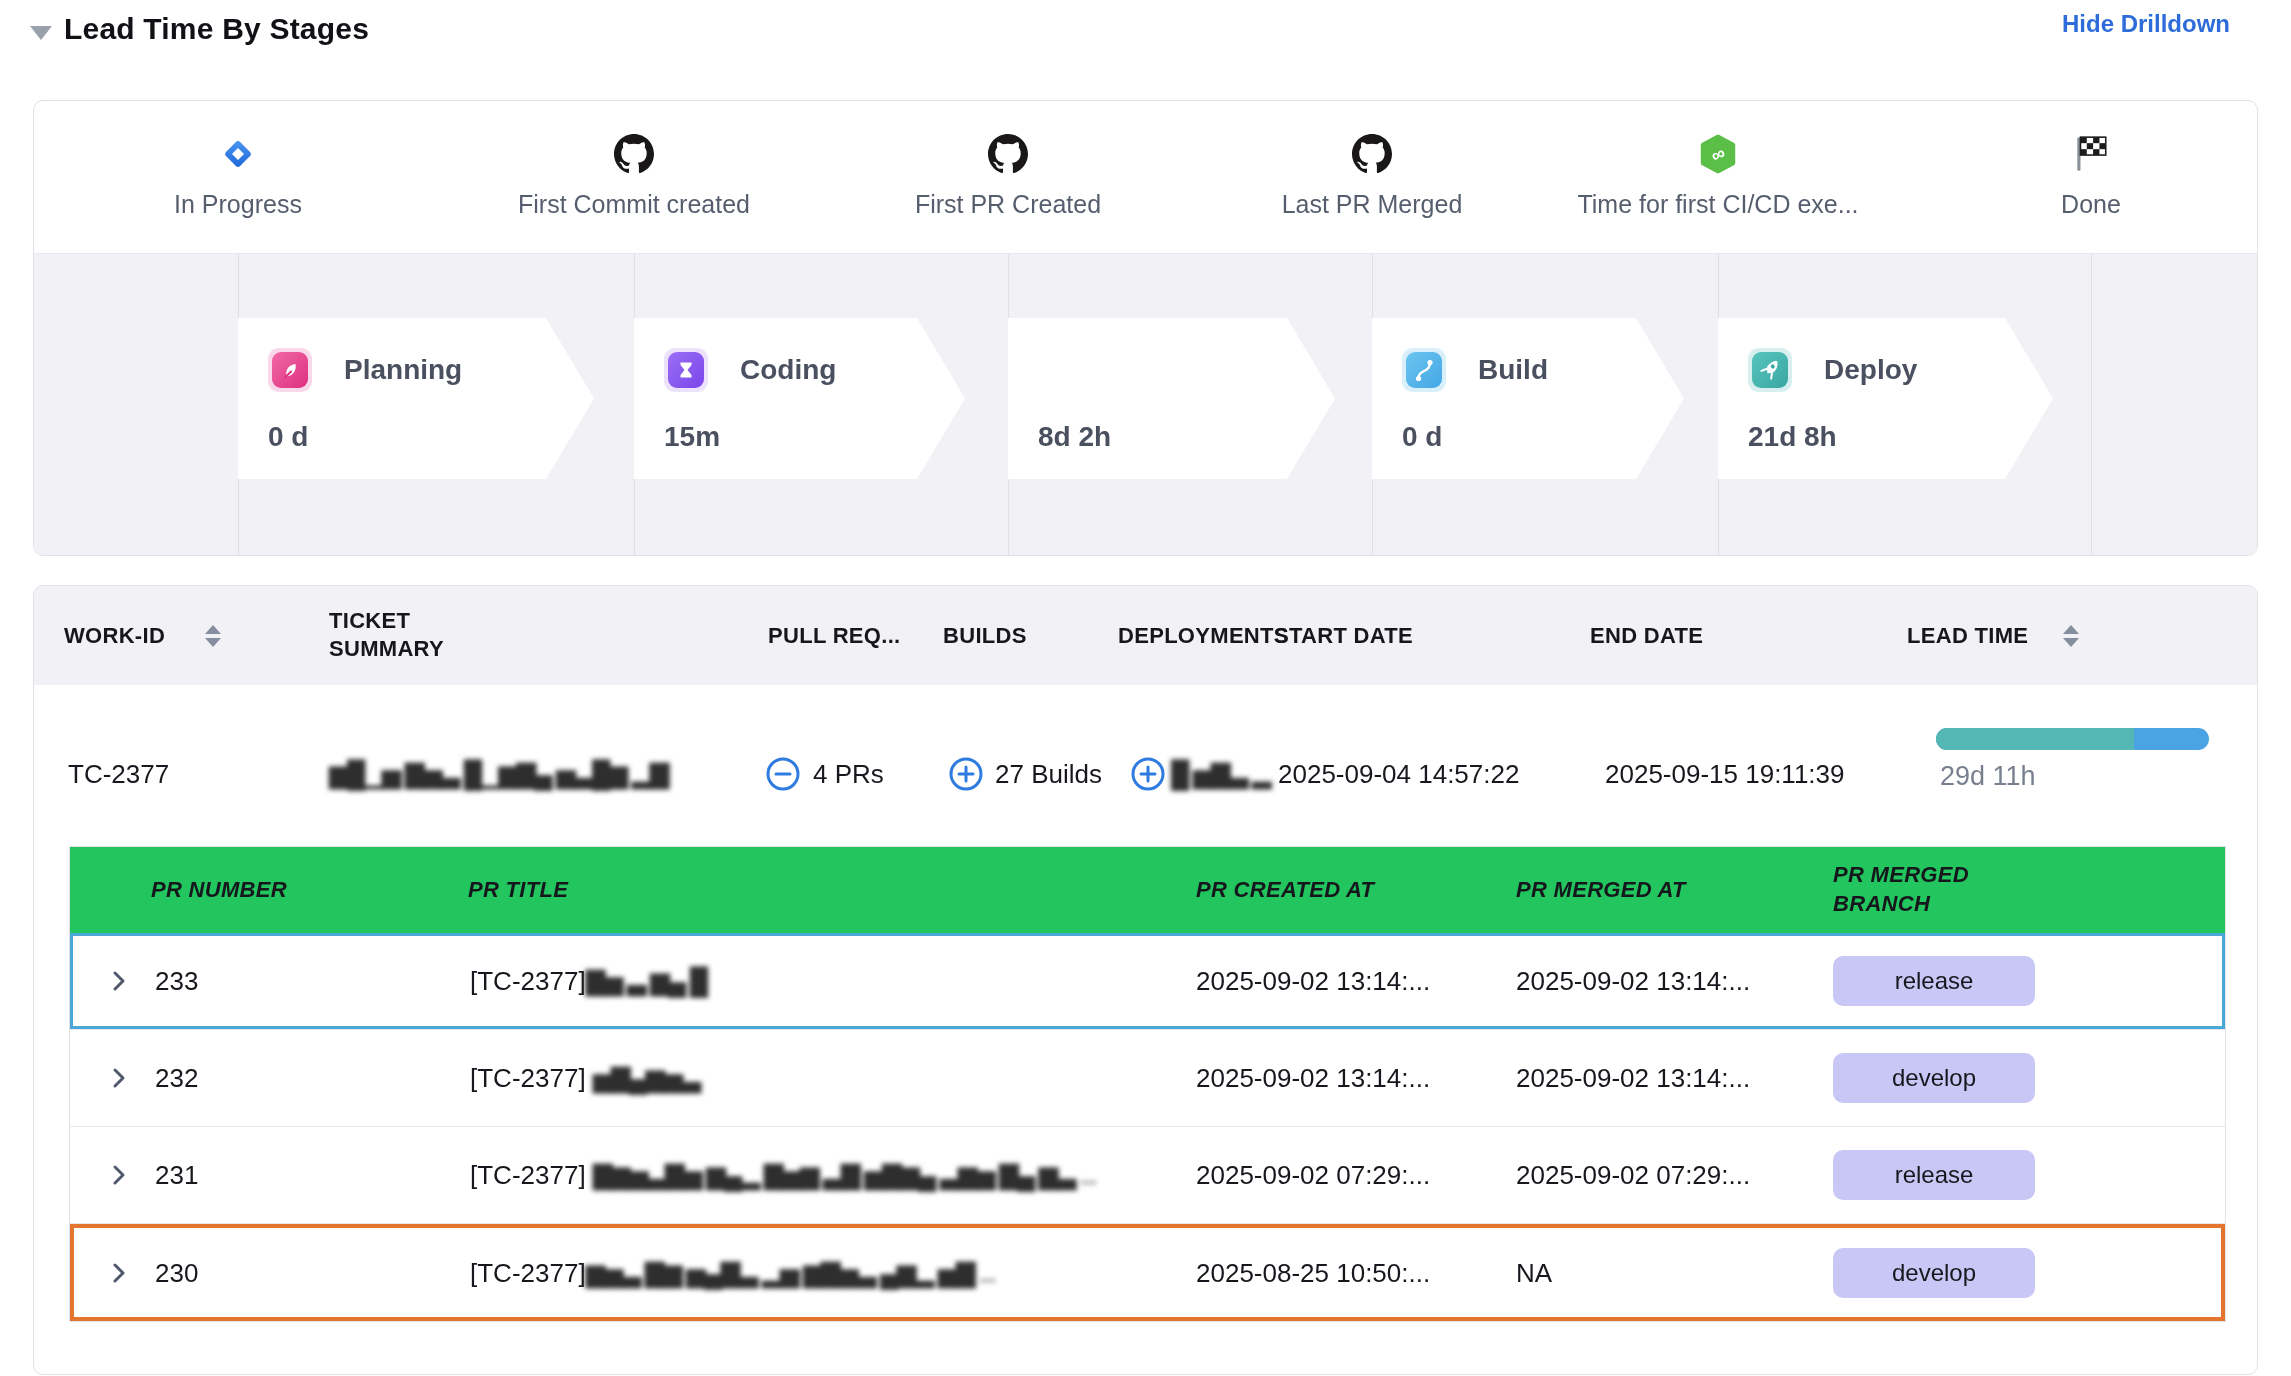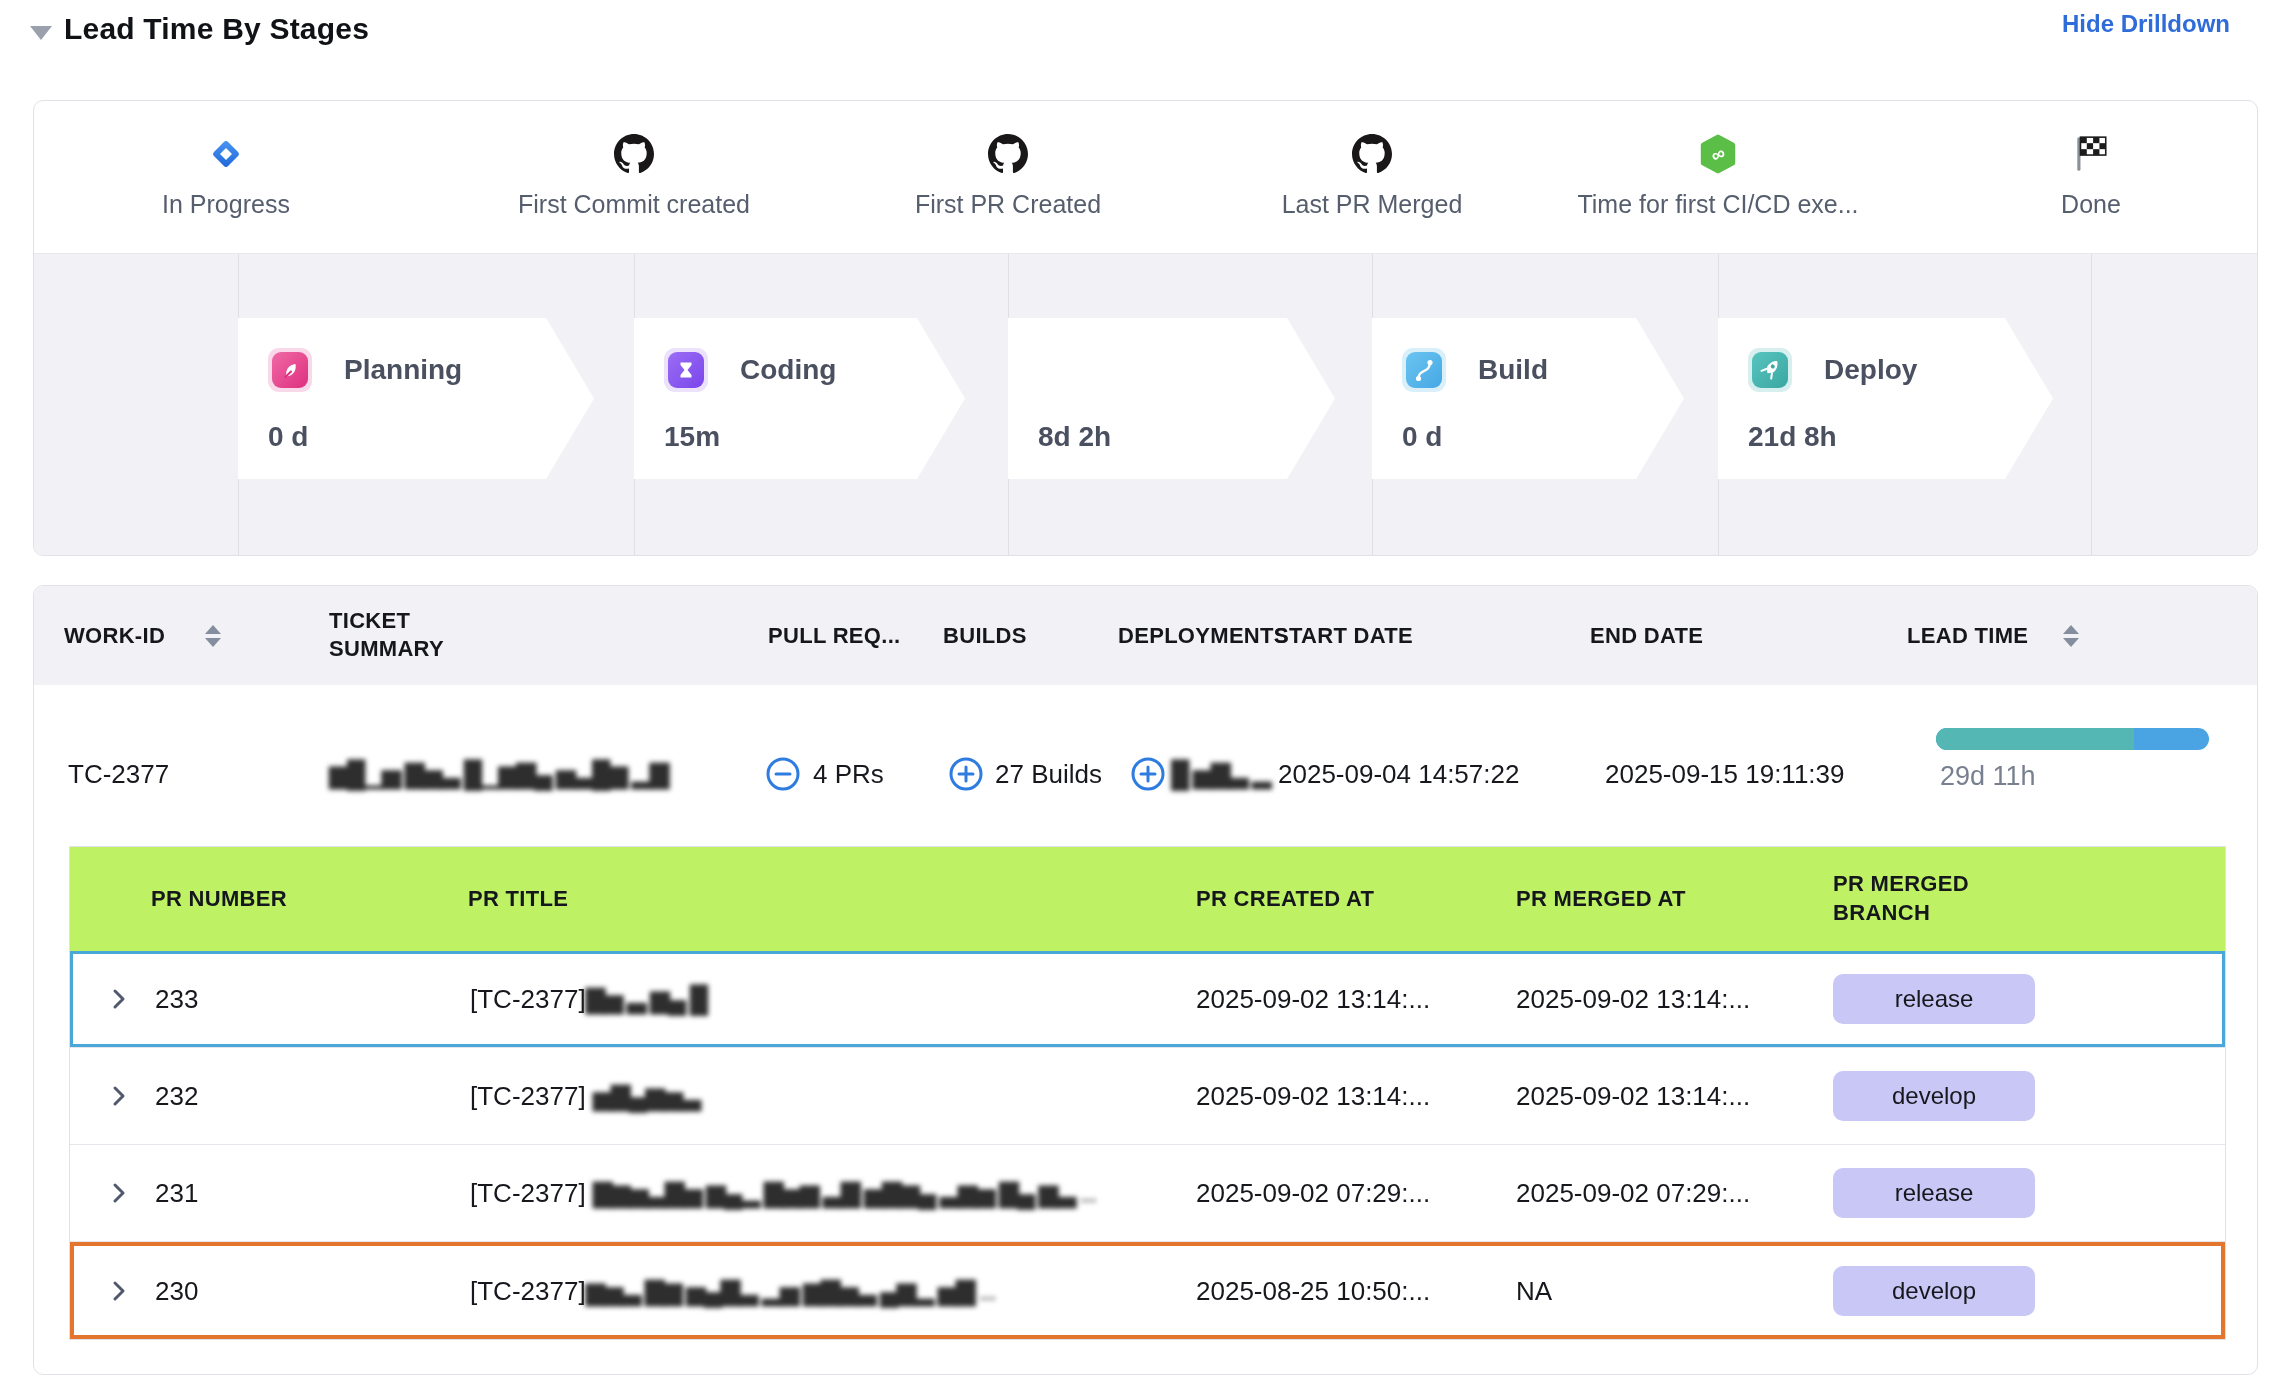--- a/index.html
+++ b/index.html
@@ -41,21 +41,21 @@
   .sort i { display:block; width:0; height:0; border-left:8px solid transparent; border-right:8px solid transparent; }
   .sort .up { border-bottom:9px solid #858e9e; margin-bottom:4px; }
   .sort .down { border-top:9px solid #858e9e; }
   .redact { filter:blur(2.5px); color:#2e2e2e; letter-spacing:-2px; }
   .leadbar { position:absolute; left:1902px; top:27px; width:273px; height:22px; border-radius:11px; background:#4aa4e3; overflow:hidden; }
   .leadbar .teal { height:100%; background:#54b7b4; }
   .lead-label { position:absolute; left:1906px; top:60px; font-size:27px; color:#78808f; }
 
   
   .pr-table { position:absolute; left:35px; top:260px; width:2157px; border:1px solid #e1e1e8; background:#fff; }
-  .pr-header { position:relative; height:104px; background:#bef264; }
+  .pr-header { position:relative; height:86px; background:#22c55e;font-style:italic; }
   .pr-row { position:relative; height:97px; background:#fff; border-bottom:1px solid #e6e6ec; cursor:pointer; }
   .pr-row:last-child { border-bottom:none; }
   .hl-blue { box-shadow:inset 0 0 0 3px #49a8d8; }
   .hl-orange { box-shadow:inset 0 0 0 4px #e4752f; }
   .badge { position:absolute; left:1763px; top:50%; transform:translateY(-50%); width:202px; padding:11px 16px; text-align:center;
     background:#c9c7f5; border-radius:10px; font-size:24px; color:#16181d; }
   .chev { position:absolute; left:36px; top:50%; transform:translateY(-50%); display:inline-flex; cursor:pointer; }
 </style>
 </head>
 <body>
@@ -92,21 +92,21 @@
 <div class="canvas">
 
   <div class="topbar">
     <span class="collapse-tri"></span>
     <div class="page-title">Lead Time By Stages</div>
     <a class="hide-link">Hide Drilldown</a>
   </div>
 
   <section class="pipeline-panel">
 
-    <div class="milestone" style="left:192px">
+    <div class="milestone" style="left:204px">
       <span class="ms-icon">
         <svg width="40" height="40" viewBox="0 0 36 36">
             <rect x="9" y="9" width="18" height="18" rx="3" transform="rotate(45 18 18)" fill="url(#gradJira)"></rect>
             <rect x="14.2" y="14.2" width="7.6" height="7.6" transform="rotate(45 18 18)" fill="#fff"></rect>
           </svg>
       </span>
       <span class="ms-label">In Progress</span>
     </div>
     <div class="milestone" style="left:600px">
       <span class="ms-icon">

